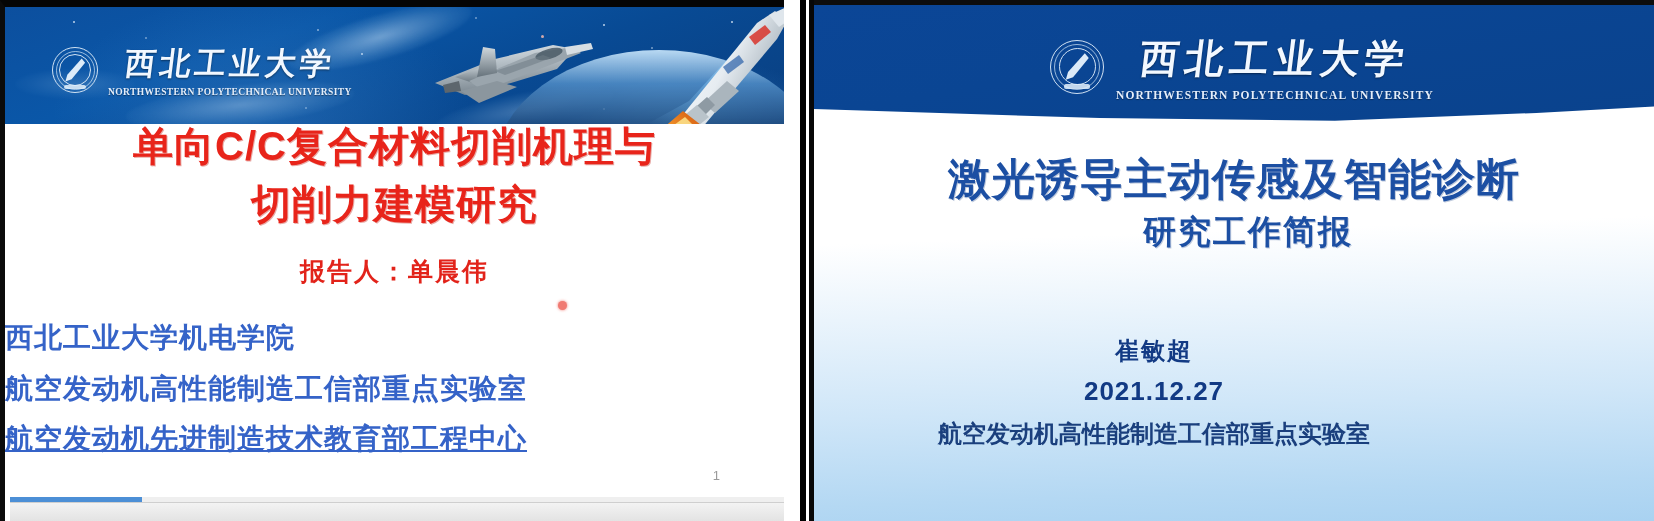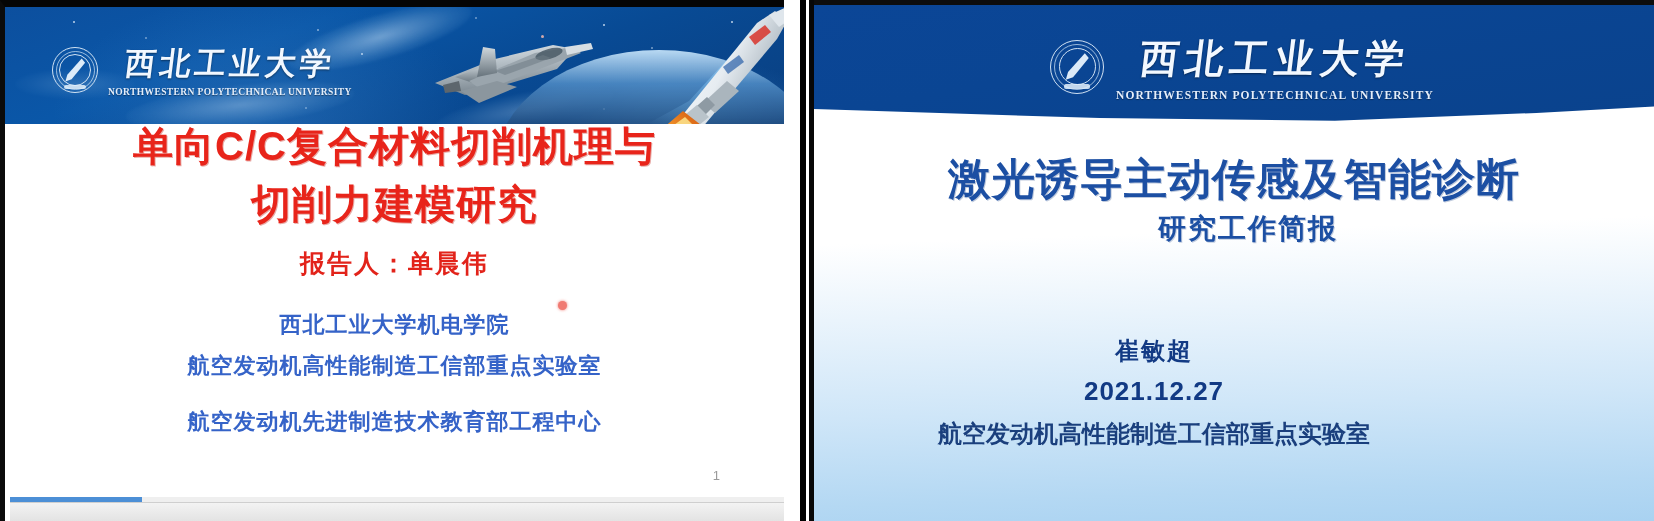--- a/index.html
+++ b/index.html
@@ -72,21 +72,21 @@
   }
   .l-title {
     color:#e8241a; font-weight:700; text-align:center; line-height:1.14;
     font-size:40px; letter-spacing:1px;
     text-shadow: 1px 1px 0 rgba(190,20,10,.35);
   }
   .l-presenter {
     color:#e2231a; font-weight:700; text-align:center; font-size:25px; letter-spacing:2px;
   }
   .l-affil {
-    color:#3563c8; font-weight:600; text-align:center; font-size:22px; letter-spacing:1px; line-height:1.55;
+    color:#3563c8; font-weight:600; text-align:left; font-size:28px; letter-spacing:1px; line-height:1.55;
   }
   .red-dot {
     position:absolute; left:553px; top:294px; width:9px; height:9px; border-radius:50%;
     background:#f07a72; box-shadow:0 0 3px rgba(240,80,70,.8);
   }
   #left-pagenum {
     position:absolute; right:64px; bottom:38px; color:#9a9a9a; font-size:13px;
   }
   #left-progress-track {
     position:absolute; left:5px; bottom:19px; width:774px; height:5px; background:#efefef;
@@ -113,21 +113,21 @@
     background: linear-gradient(170deg,#0b4697 0%, #0a4593 40%, #0a428c 100%);
     clip-path: polygon(0 0, 100% 0, 100% 78%, 86% 83%, 62% 89%, 34% 87%, 0 80%);
   }
   #right-logo { position:absolute; left:236px; top:27px; display:flex; align-items:center; gap:12px; }
   .r-title-wrap { position:absolute; left:0; top:150px; width:840px; text-align:center; }
   .r-title-1 {
     color:#1c4fa3; font-weight:700; font-size:43px; letter-spacing:1px; line-height:1.12;
     text-shadow: 1px 1px 0 rgba(20,60,130,.28);
   }
   .r-title-2 {
-    color:#1c4fa3; font-weight:700; font-size:28px; letter-spacing:2px; margin-top:7px;
+    color:#1c4fa3; font-weight:700; font-size:33px; letter-spacing:2px; margin-top:7px;
     text-shadow: 1px 1px 0 rgba(20,60,130,.25);
     padding-left: 28px;
   }
   .r-author { color:#123a84; font-weight:700; font-size:24px; letter-spacing:2px; text-align:center; }
   .r-date { color:#123a84; font-weight:700; font-size:26px; letter-spacing:1px; text-align:center; }
   .r-affil { color:#1a3f7d; font-weight:600; font-size:24px; letter-spacing:0px; line-height:1.42; text-align:center; }
 </style>
 </head>
 <body>
 
@@ -236,24 +236,24 @@
         <div class="uni-block">
           <div class="uni-cn" style="font-size:31px;">西北工业大学</div>
           <div class="uni-en" style="font-size:9.5px;letter-spacing:.4px;margin-top:2px;">NORTHWESTERN POLYTECHNICAL UNIVERSITY</div>
         </div>
       </div>
     </div>
 
     <div id="left-body">
       <div class="l-title" style="">单向C/C复合材料切削机理与</div>
       <div class="l-title" style="margin-top:12px;">切削力建模研究</div>
-      <div class="l-presenter" style="margin-top:20px;">报告人：单晨伟</div>
+      <div class="l-presenter" style="margin-top:28px;">报告人：单晨伟</div>
       <div class="l-affil" style="margin-top:28px;">西北工业大学机电学院</div>
       <div class="l-affil" style="margin-top:7px;">航空发动机高性能制造工信部重点实验室</div>
-      <div class="l-affil" style="margin-top:22px;">航空发动机先进制造技术教育部工程中心</div>
+      <div class="l-affil" style="margin-top:7px;text-decoration:underline;">航空发动机先进制造技术教育部工程中心</div>
     </div>
 
     <div class="red-dot"></div>
     <div id="left-pagenum">1</div>
 
     <div id="left-bottom-strip"></div>
     <div id="left-progress-track">
       <div id="left-progress-fill" style="width: 131.58px;"></div>
     </div>
   </div>

